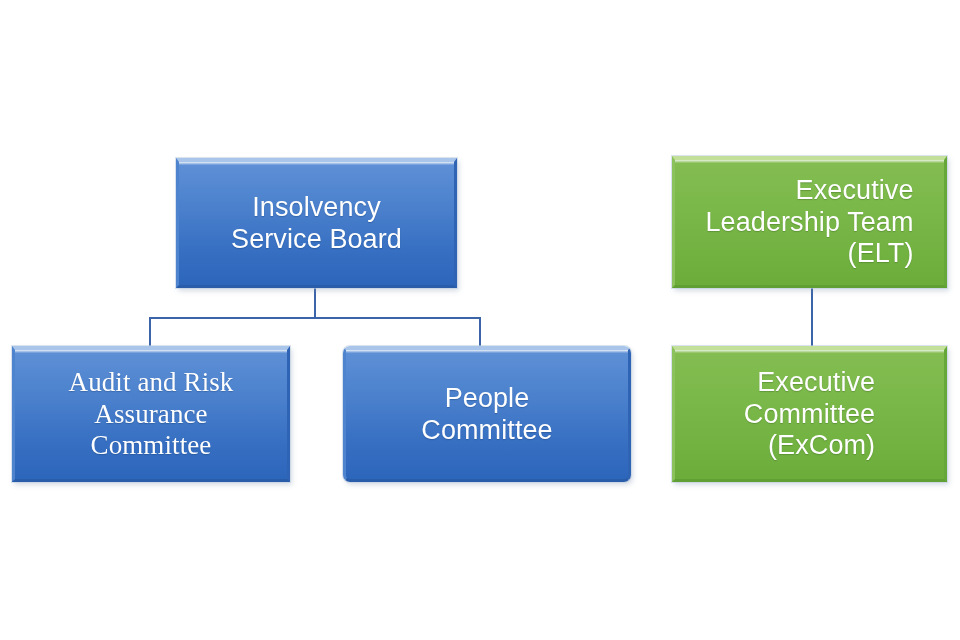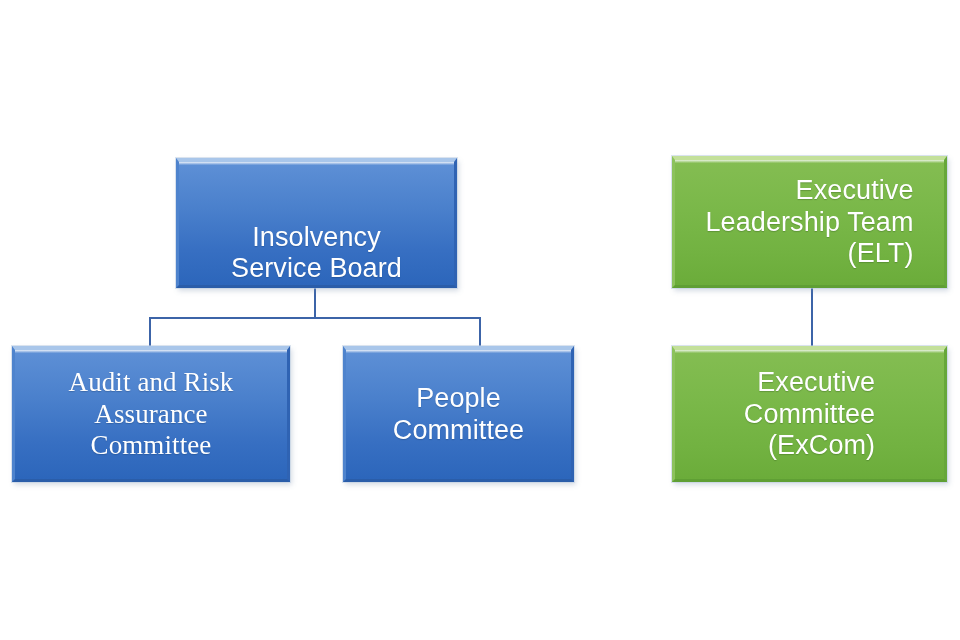--- a/index.html
+++ b/index.html
@@ -96,32 +96,32 @@
 
 <div id="canvas">
 
   <div class="conn conn-v" style="left:314px; top:288px; height:31px;"></div>
   <div class="conn conn-h" style="left:149px; top:317px; width:332px;"></div>
   <div class="conn conn-v" style="left:149px; top:317px; height:30px;"></div>
   <div class="conn conn-v" style="left:479px; top:317px; height:30px;"></div>
 
   <div class="conn conn-v" style="left:811px; top:288px; height:59px;"></div>
 
-  <div class="node blue" style="left:176px; top:158px; width:281px; height:130px;align-items:flex-end;">
+  <div class="node blue" style="left:176px; top:158px; width:281px; height:130px;">
     <span class="node-label">Insolvency
 Service Board</span>
   </div>
 
   <div class="node blue" style="left:12px; top:346px; width:278px; height:136px;font-family:Liberation Serif, serif;">
     <span class="node-label">Audit and Risk
 Assurance
 Committee</span>
   </div>
 
-  <div class="node blue" style="left:343px; top:346px; width:231px; height:136px;">
+  <div class="node blue" style="left:343px; top:346px; width:288px; height:136px;border-radius:7px;">
     <span class="node-label">People
 Committee</span>
   </div>
 
   <div class="node green" style="left:672px; top:156px; width:275px; height:132px;">
     <span class="node-label">Executive
 Leadership Team
 (ELT)</span>
   </div>
 

